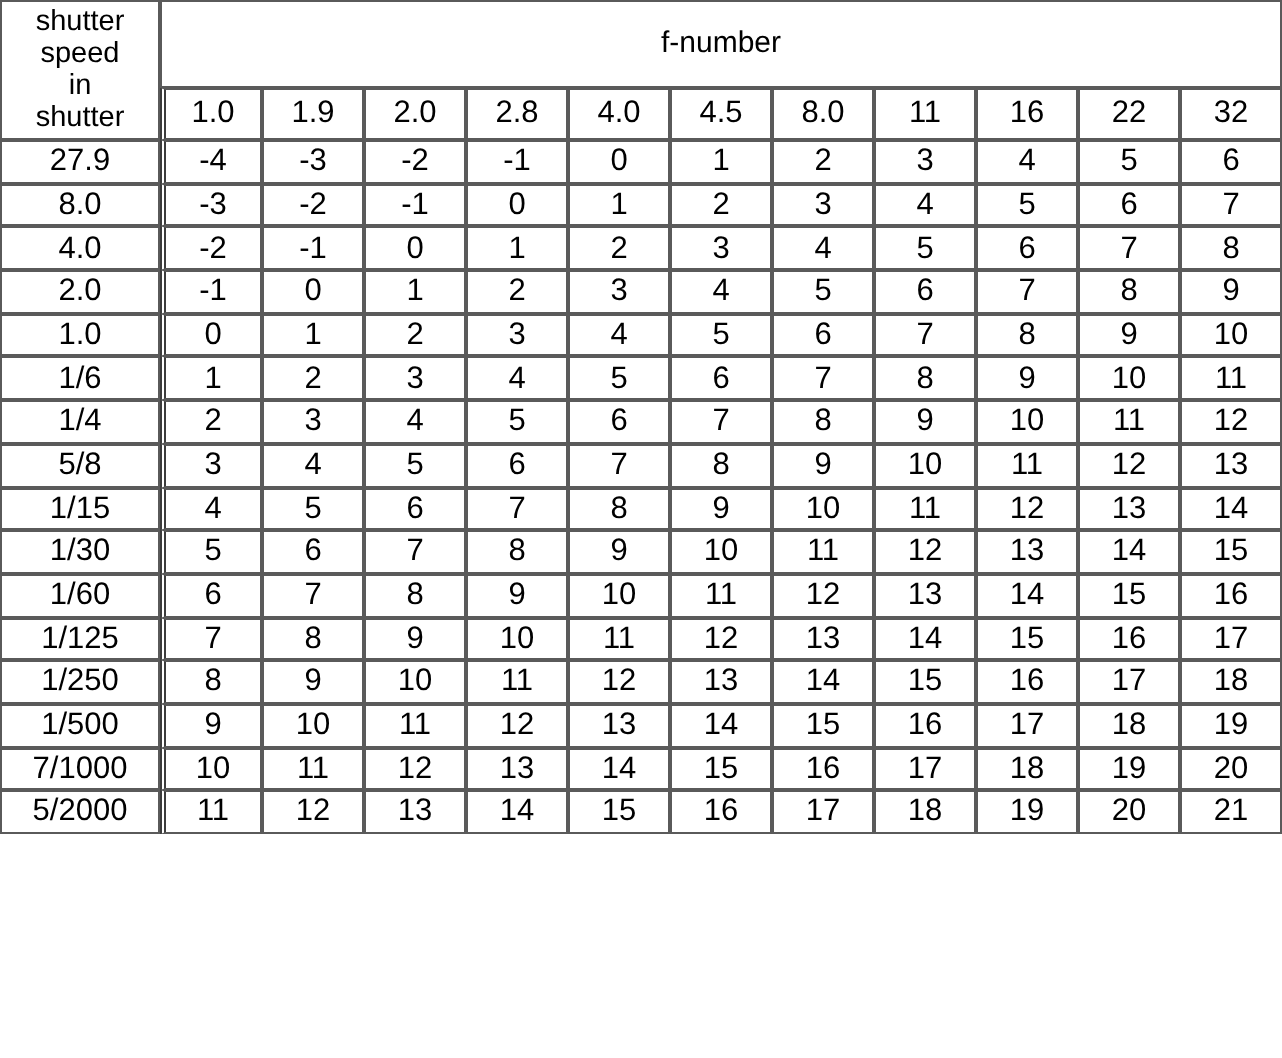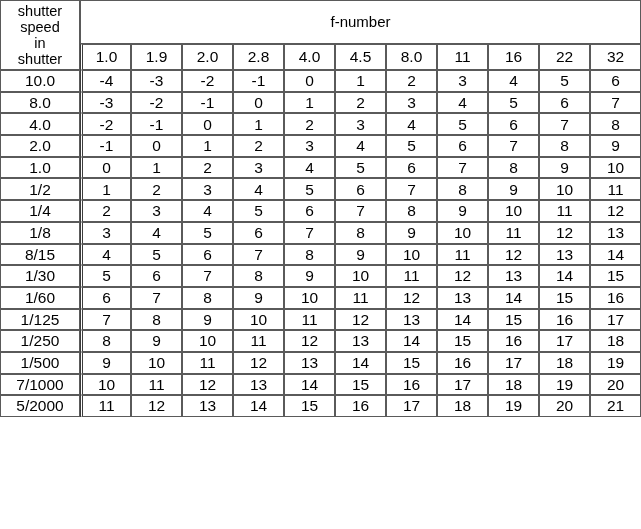--- a/index.html
+++ b/index.html
@@ -130,21 +130,21 @@
           <th class="col-head">4.5</th>
           <th class="col-head">8.0</th>
           <th class="col-head">11</th>
           <th class="col-head">16</th>
           <th class="col-head">22</th>
           <th class="col-head">32</th>
         </tr>
     </thead>
     <tbody id="ev-body">
         <tr>
-          <th class="row-label">10.0</th>
+          <th class="row-label">27.9</th>
           <td class="ev-cell first-data-col">-4</td>
           <td class="ev-cell">-3</td>
           <td class="ev-cell">-2</td>
           <td class="ev-cell">-1</td>
           <td class="ev-cell">0</td>
           <td class="ev-cell">1</td>
           <td class="ev-cell">2</td>
           <td class="ev-cell">3</td>
           <td class="ev-cell">4</td>
           <td class="ev-cell">5</td>
@@ -200,21 +200,21 @@
           <td class="ev-cell">3</td>
           <td class="ev-cell">4</td>
           <td class="ev-cell">5</td>
           <td class="ev-cell">6</td>
           <td class="ev-cell">7</td>
           <td class="ev-cell">8</td>
           <td class="ev-cell">9</td>
           <td class="ev-cell">10</td>
         </tr>
         <tr>
-          <th class="row-label">1/2</th>
+          <th class="row-label">1/6</th>
           <td class="ev-cell first-data-col">1</td>
           <td class="ev-cell">2</td>
           <td class="ev-cell">3</td>
           <td class="ev-cell">4</td>
           <td class="ev-cell">5</td>
           <td class="ev-cell">6</td>
           <td class="ev-cell">7</td>
           <td class="ev-cell">8</td>
           <td class="ev-cell">9</td>
           <td class="ev-cell">10</td>
@@ -228,35 +228,35 @@
           <td class="ev-cell">5</td>
           <td class="ev-cell">6</td>
           <td class="ev-cell">7</td>
           <td class="ev-cell">8</td>
           <td class="ev-cell">9</td>
           <td class="ev-cell">10</td>
           <td class="ev-cell">11</td>
           <td class="ev-cell">12</td>
         </tr>
         <tr>
-          <th class="row-label">1/8</th>
+          <th class="row-label">5/8</th>
           <td class="ev-cell first-data-col">3</td>
           <td class="ev-cell">4</td>
           <td class="ev-cell">5</td>
           <td class="ev-cell">6</td>
           <td class="ev-cell">7</td>
           <td class="ev-cell">8</td>
           <td class="ev-cell">9</td>
           <td class="ev-cell">10</td>
           <td class="ev-cell">11</td>
           <td class="ev-cell">12</td>
           <td class="ev-cell">13</td>
         </tr>
         <tr>
-          <th class="row-label">8/15</th>
+          <th class="row-label">1/15</th>
           <td class="ev-cell first-data-col">4</td>
           <td class="ev-cell">5</td>
           <td class="ev-cell">6</td>
           <td class="ev-cell">7</td>
           <td class="ev-cell">8</td>
           <td class="ev-cell">9</td>
           <td class="ev-cell">10</td>
           <td class="ev-cell">11</td>
           <td class="ev-cell">12</td>
           <td class="ev-cell">13</td>

